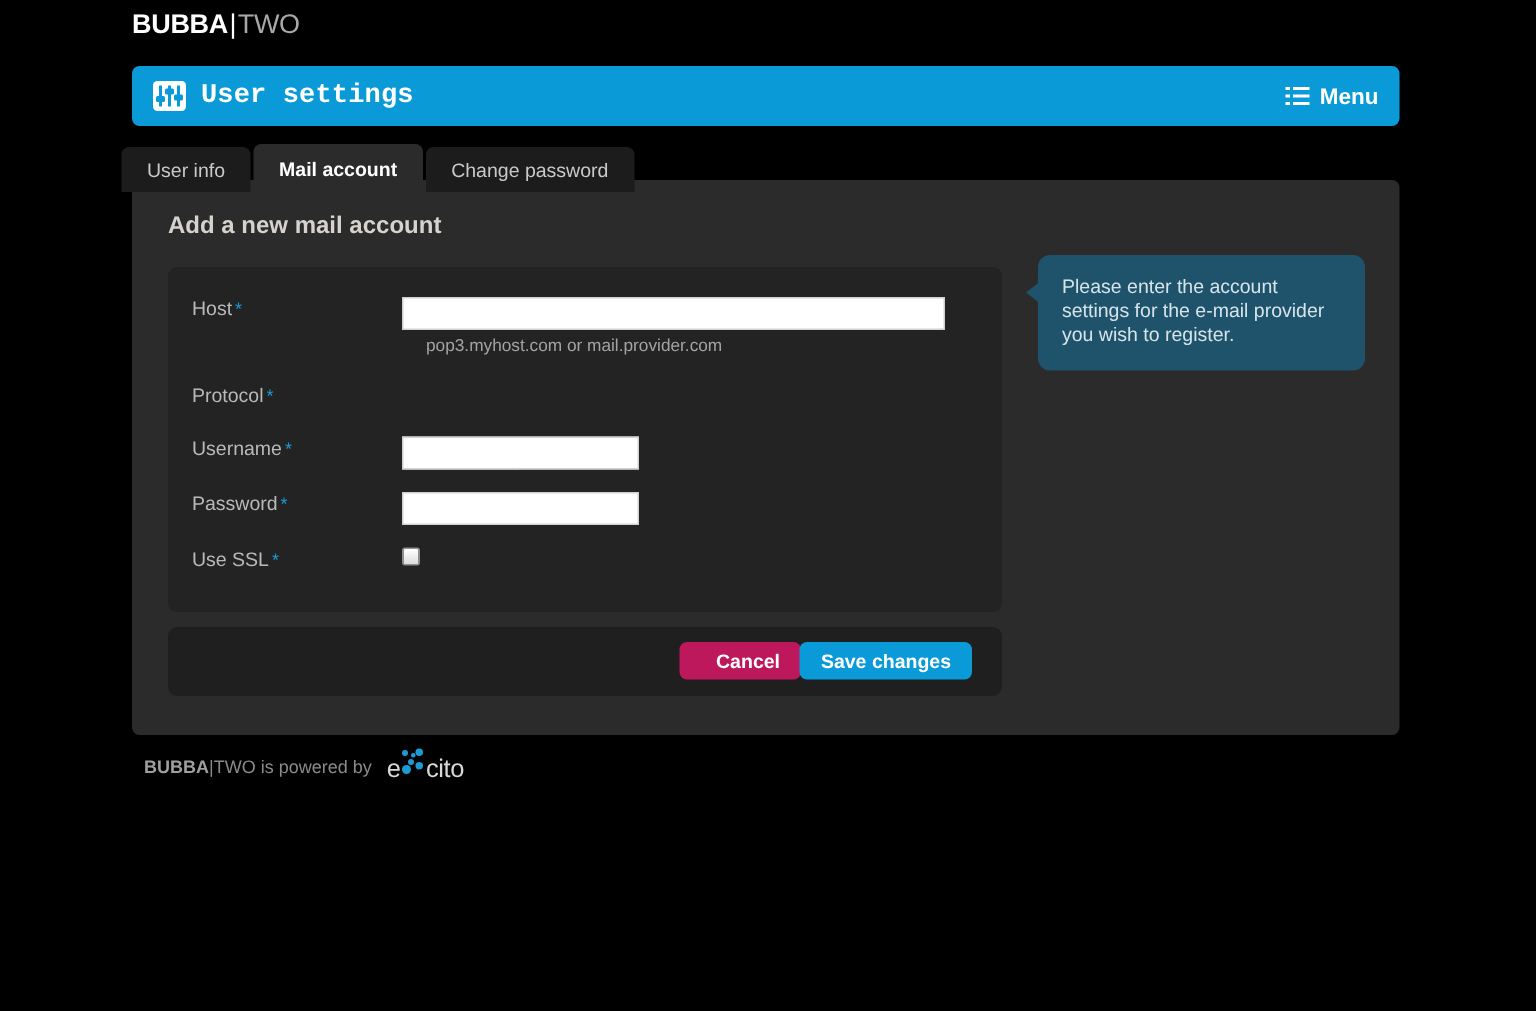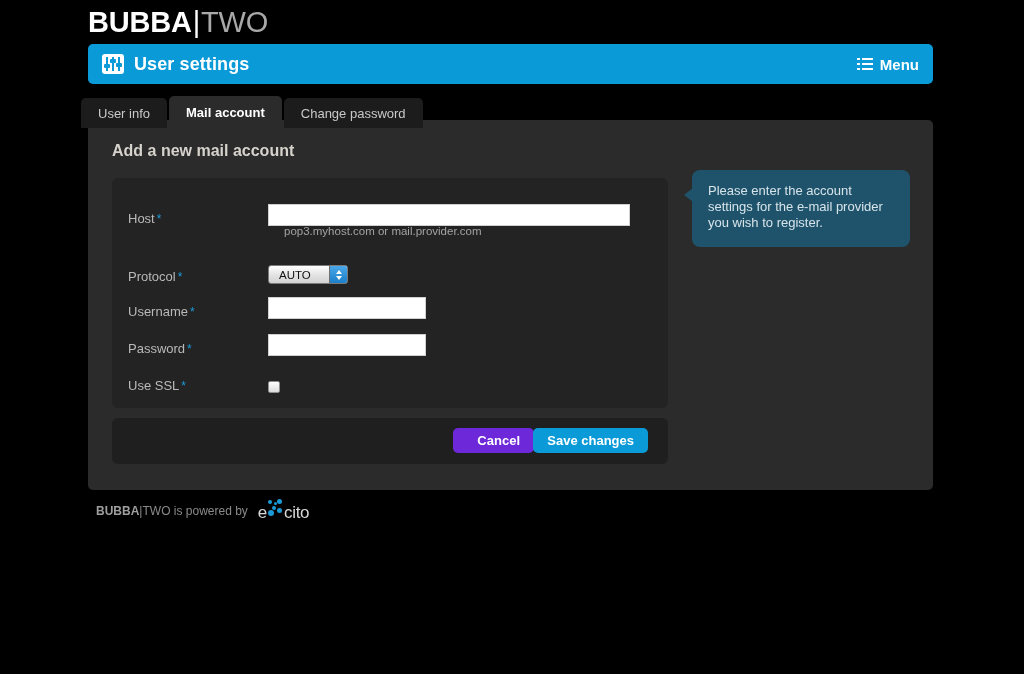--- a/index.html
+++ b/index.html
@@ -23,21 +23,21 @@
   
   .topbar {
     position: absolute;
     left: 0; top: 0;
     width: 1024px;
     height: 38px;
   }
   .logo {
     position: absolute;
     left: 88px; top: 6px;
-    font-size: 29px;
+    font-size: 18px;
     font-weight: bold;
     letter-spacing: -0.2px;
     white-space: nowrap;
   }
   .logo .b1 { color: #ffffff; }
   .logo .sep {
     color: #ffffff;
     font-weight: normal;
     padding: 0 1px;
   }
@@ -99,20 +99,21 @@
   }
   .settings-icon b:nth-child(4) { left: 2px;  top: 10px; }
   .settings-icon b:nth-child(5) { left: 8px;  top: 5px; }
   .settings-icon b:nth-child(6) { left: 14px; top: 9px; }
 
   .header-title {
     color: #ffffff;
     font-size: 18px;
     font-weight: bold;
     letter-spacing: 0.1px;
+    font-family: Liberation Mono, monospace;
   }
 
   .headerbar-right {
     position: absolute;
     right: 14px; top: 0;
     height: 40px;
     display: flex;
     align-items: center;
     gap: 7px;
     cursor: pointer;
@@ -197,21 +198,21 @@
     background: #232323;
     border-radius: 6px;
   }
 
   .row {
     position: absolute;
     left: 0;
     width: 100%;
     height: 28px;
     display: flex;
-    align-items: flex-end;
+    align-items: flex-start;
   }
   .row-host     { top: 20px; }
   .row-protocol { top: 78px; }
   .row-username { top: 113px; }
   .row-password { top: 150px; }
   .row-ssl      { top: 187px; }
 
   .flabel {
     width: 156px;
     padding-left: 16px;
@@ -332,21 +333,21 @@
     height: 25px;
     border: none;
     border-radius: 5px;
     font-family: "Liberation Sans", sans-serif;
     font-size: 13px;
     font-weight: bold;
     color: #ffffff;
     cursor: pointer;
     padding: 0 14px;
   }
-  .btn-cancel { right: 134px; background: #6d28d9; padding-left: 24px; }
+  .btn-cancel { right: 134px; background: #be185d; padding-left: 24px; }
   .btn-save   { right: 20px;  background: #0a9ad7; }
 
   
   .footer {
     position: absolute;
     left: 96px; top: 499px;
     display: flex;
     align-items: center;
     gap: 10px;
   }

